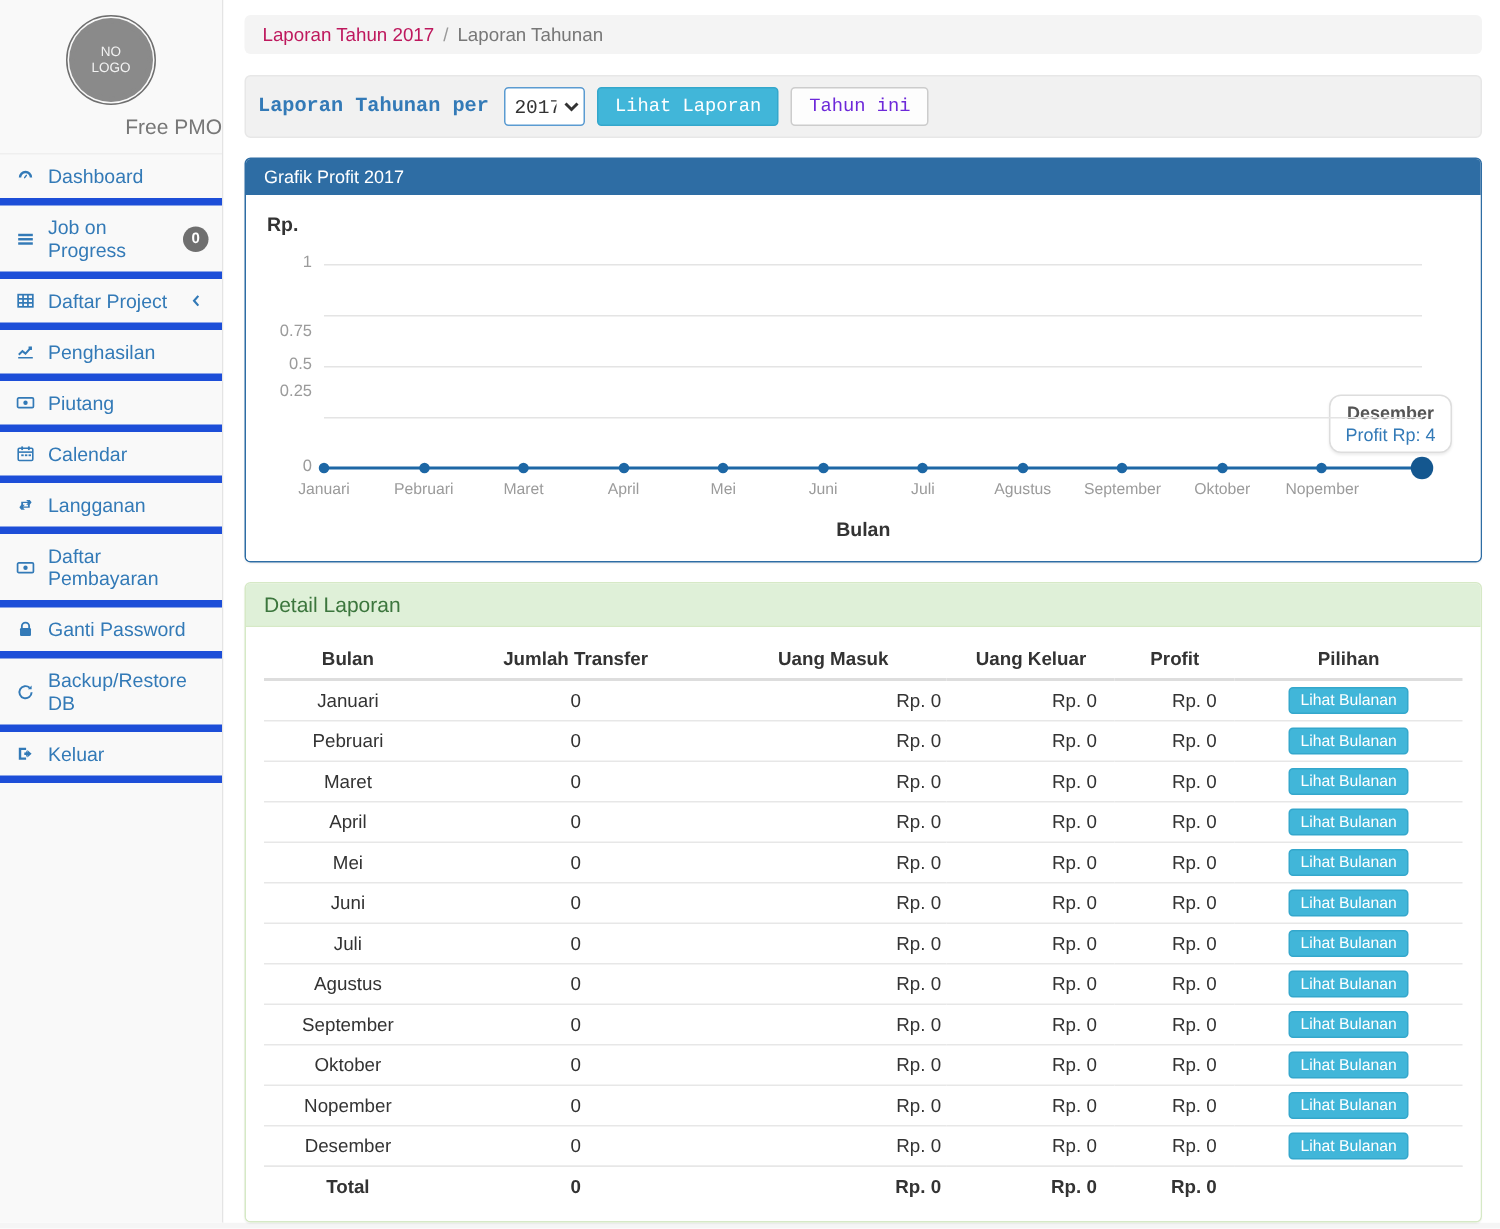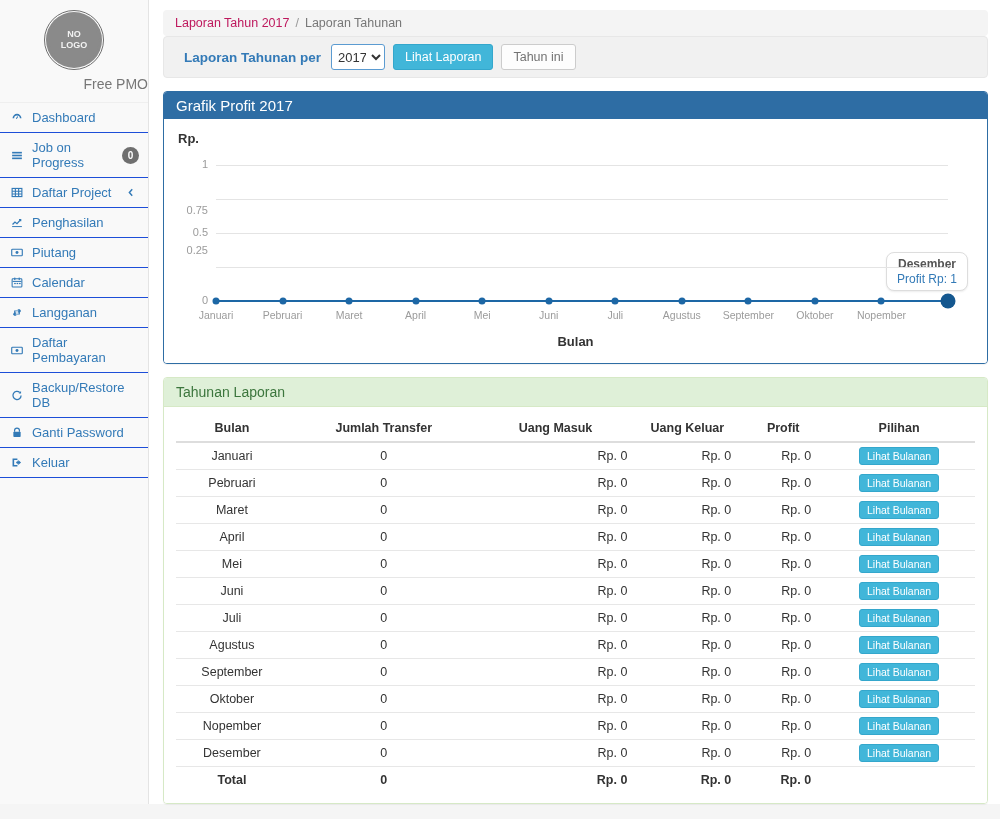--- a/index.html
+++ b/index.html
@@ -16,27 +16,27 @@
   .sidebar {
     width:149px; background:#f9f9f9; border-right:1px solid #e4e4e4; flex:0 0 149px;
   }
   .logo-box { text-align:center; padding:10px 0 0; }
   .logo-circle {
     width:56px; height:56px; margin:2px auto 0; border-radius:50%;
     background:#8a8a8a; border:4px dotted #8a8a8a; outline:1px solid #6f6f6f; outline-offset:1px;
     display:flex; align-items:center; justify-content:center;
   }
   .logo-circle span {
-    color:#f2f2f2; font-size:9px; font-weight:bold; text-align:center; line-height:1.25; white-space:pre-line;
+    color:#f2f2f2; font-size:9px; font-weight:normal; text-align:center; line-height:1.25; white-space:pre-line;
   }
   .brand { color:#777; font-size:14px; text-align:right; padding:8px 0 10px; }
   .menu { list-style:none; }
   .menu li {
     display:flex; align-items:center; gap:7px;
-    padding:7px 9px; border-bottom:1px solid #1d4ed8; cursor:pointer;
+    padding:7px 9px; border-bottom:5px solid #1d4ed8; cursor:pointer;
     color:#337ab7; font-size:13px;
   }
   .menu li:first-child { border-top:1px solid #efefef; }
   .menu .mi { width:16px; height:14px; display:inline-flex; align-items:center; justify-content:center; color:#337ab7; flex:0 0 16px; }
   .menu .mi svg { width:14px; height:13px; }
   .menu .lbl { flex:1 1 auto; }
   .badge {
     background:#6f6f6f; color:#fff; font-size:10px; font-weight:bold;
     min-width:17px; height:17px; border-radius:9px; display:inline-flex; align-items:center; justify-content:center; padding:0 4px;
   }
@@ -45,41 +45,41 @@
   
   .main { flex:1 1 auto; padding:10px 12px 0 14px; background:#fff; }
 
   .breadcrumb {
     background:#f4f4f4; border-radius:4px; padding:6px 12px; font-size:12.5px; color:#777;
   }
   .breadcrumb a { color:#be185d; }
   .breadcrumb .sep { margin:0 6px; color:#999; }
 
   .filterbar {
-    background:#f1f1f1; border:1px solid #e7e7e7; border-radius:4px;
-    padding:7px 20px; display:flex; align-items:center; gap:8px;
+    margin-top:14px; background:#f1f1f1; border:1px solid #e7e7e7; border-radius:4px;
+    padding:7px 8px; display:flex; align-items:center; gap:8px;font-family:Liberation Mono, monospace;
   }
   .filterbar .flabel { color:#337ab7; font-weight:bold; font-size:13.5px; margin-right:2px; }
   .filterbar select {
     height:26px; width:54px; border:1px solid #5b9bd1; border-radius:3px; background:#fff;
     font-family:inherit; font-size:13px; color:#333; padding:0 2px;
   }
   .btn { border-radius:3px; font-family:inherit; cursor:pointer; }
   .btn-info {
     background:#41b6d9; border:1px solid #34a7cc; color:#fff; font-size:12.5px; padding:5px 11px;
   }
   .btn-default {
-    background:#fdfdfd; border:1px solid #ccc; color:#737373; font-size:12.5px; padding:5px 11px;
+    background:#fdfdfd; border:1px solid #ccc; color:#6d28d9; font-size:12.5px; padding:5px 11px;
   }
 
   
   .panel { border-radius:4px; box-shadow:0 1px 1px rgba(0,0,0,.05); }
   .panel-primary { margin-top:13px; border:1px solid #2e6da4; }
   .panel-primary > .phead {
-    background:#2e6da4; color:#fff; font-size:15px; padding:5px 12px;
+    background:#2e6da4; color:#fff; font-size:12px; padding:5px 12px;
     border-radius:3px 3px 0 0;
   }
   .panel-body { padding:10px 12px 14px; background:#fff; border-radius:0 0 3px 3px; }
 
   .ylab { font-weight:bold; font-size:13px; color:#333; margin:2px 0 0 2px; }
   .plot { position:relative; height:178px; margin-top:3px; }
   .tick-label { position:absolute; left:0; width:32px; text-align:right; font-size:11px; color:#9b9b9b; }
   .gridline { position:absolute; left:40px; right:27px; height:1px; background:#e4e4e4; }
   .series { position:absolute; left:40px; right:27px; top:151px; height:2px; }
   .dataline { position:absolute; left:0; right:0; top:0; height:2px; }
@@ -215,35 +215,35 @@
           <span class="mi">
             <svg viewBox="0 0 16 16">
               <rect x="1.5" y="4" width="13" height="8" rx="1" fill="none" stroke="currentColor" stroke-width="1.4"></rect>
               <circle cx="8" cy="8" r="1.8" fill="currentColor"></circle>
             </svg>
           </span>
           <span class="lbl">Daftar Pembayaran</span>
         </li>
         <li>
           <span class="mi">
+            <svg viewBox="0 0 16 16">
+              <path d="M5 7V5.5a3 3 0 0 1 6 0V7" fill="none" stroke="currentColor" stroke-width="1.5"></path>
+              <rect x="3.5" y="7" width="9" height="6.5" rx="1" fill="currentColor"></rect>
+            </svg>
+          </span>
+          <span class="lbl">Ganti Password</span>
+        </li>
+        <li>
+          <span class="mi">
             <svg viewBox="0 0 16 16" fill="none" stroke="currentColor" stroke-width="1.6">
               <path d="M13 8a5 5 0 1 1-1.6-3.7"></path>
               <path d="M13 2.5v3h-3" fill="currentColor" stroke="none"></path>
             </svg>
           </span>
           <span class="lbl">Backup/Restore DB</span>
-        </li>
-        <li>
-          <span class="mi">
-            <svg viewBox="0 0 16 16">
-              <path d="M5 7V5.5a3 3 0 0 1 6 0V7" fill="none" stroke="currentColor" stroke-width="1.5"></path>
-              <rect x="3.5" y="7" width="9" height="6.5" rx="1" fill="currentColor"></rect>
-            </svg>
-          </span>
-          <span class="lbl">Ganti Password</span>
         </li>
         <li>
           <span class="mi">
             <svg viewBox="0 0 16 16" fill="currentColor">
               <path d="M2.5 3h6v2H4.5v6H8.5v2h-6z"></path>
               <path d="M8 8l-1.5-2.8v1.8H6v2h.5v1.8z" transform="translate(2 0)"></path>
               <path d="M9.5 5l3.5 3-3.5 3V9H7V7h2.5z"></path>
             </svg>
           </span>
           <span class="lbl">Keluar</span>
@@ -266,21 +266,21 @@
       <button class="btn btn-default">Tahun ini</button>
     </div>
 
     <div class="panel panel-primary">
       <div class="phead">Grafik Profit 2017</div>
       <div class="panel-body">
         <div class="ylab">Rp.</div>
         <div class="plot" id="plot">
           <div class="tooltip">
             <div class="tt1">Desember</div>
-            <div class="tt2">Profit Rp: 1</div>
+            <div class="tt2">Profit Rp: 4</div>
           </div>
         <span class="tick-label" style="top: 9px;">1</span>
             <div class="gridline" style="top: 16px;"></div>
             <span class="tick-label" style="top: 55px;">0.75</span>
             <div class="gridline" style="top: 50px;"></div>
             <span class="tick-label" style="top: 77px;">0.5</span>
             <div class="gridline" style="top: 84px;"></div>
             <span class="tick-label" style="top: 95px;">0.25</span>
             <div class="gridline" style="top: 118px;"></div>
             <span class="tick-label" style="top: 145px;">0</span>
@@ -311,21 +311,21 @@
               <span style="left: 72.7273%;">September</span>
               <span style="left: 81.8182%;">Oktober</span>
               <span style="left: 90.9091%;">Nopember</span>
             </div>
           </div>
         <div class="xaxis-title">Bulan</div>
       </div>
     </div>
 
     <div class="panel panel-success">
-      <div class="phead">Tahunan Laporan</div>
+      <div class="phead">Detail Laporan</div>
       <div class="panel-body">
         <table class="report">
           <colgroup>
             <col class="c-bulan">
               <col class="c-transfer">
               <col class="c-masuk">
             <col class="c-keluar">
               <col class="c-profit">
               <col class="c-pilihan">
           </colgroup>

